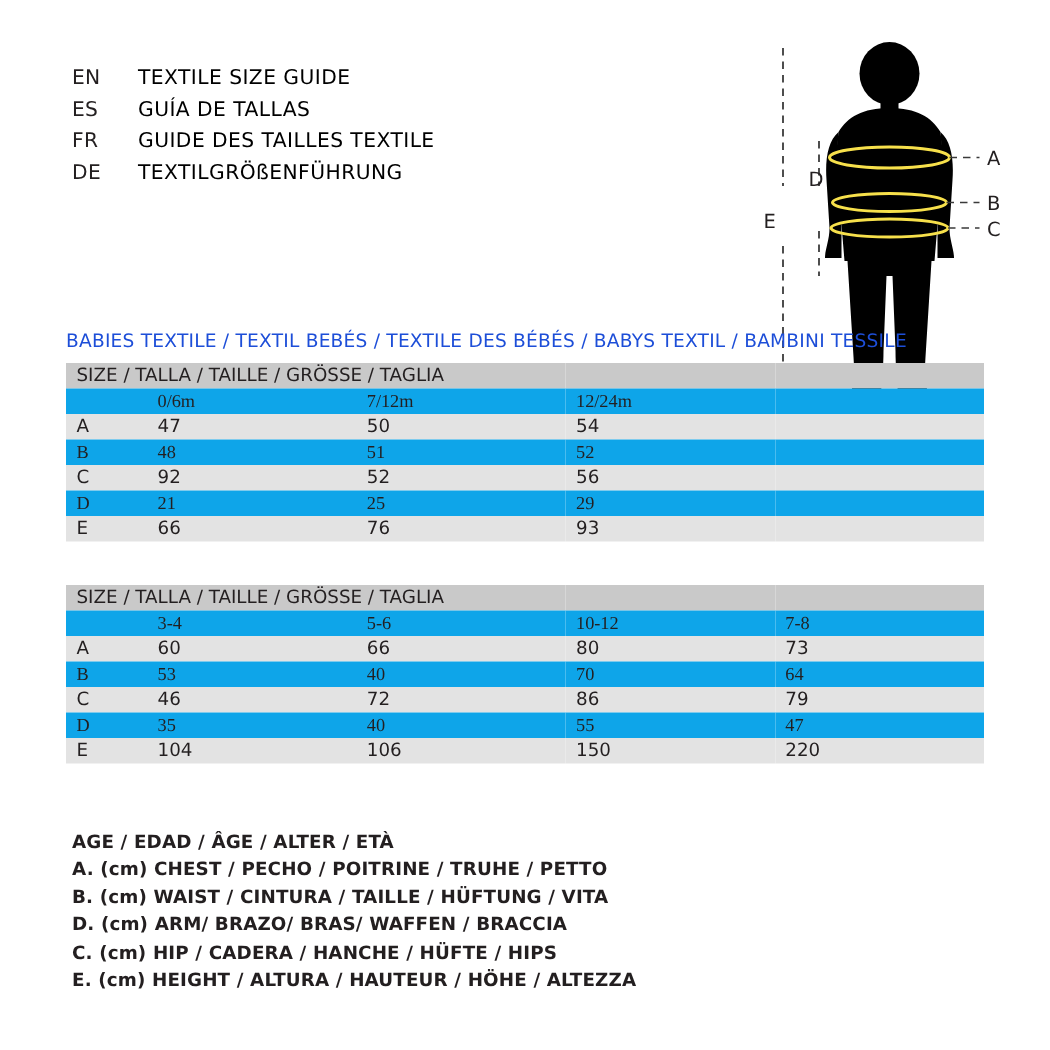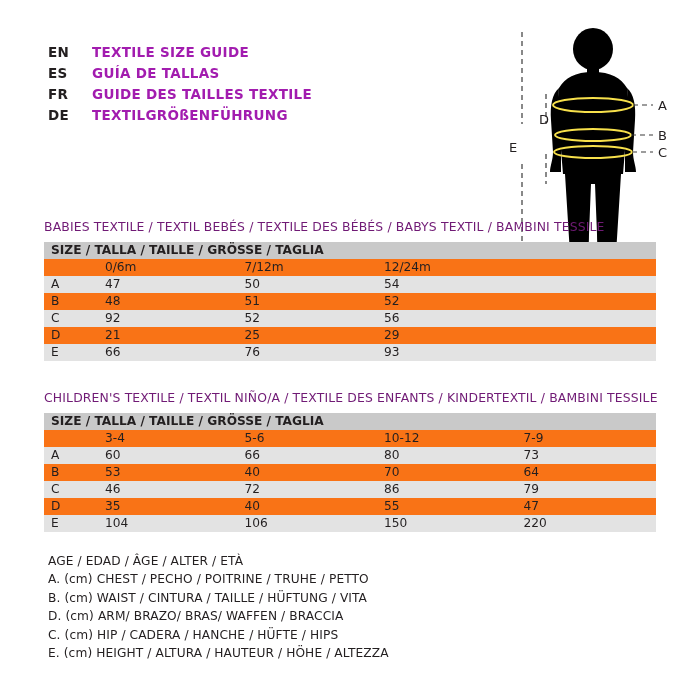--- a/index.html
+++ b/index.html
@@ -20,32 +20,31 @@
   .title-block {
     position: absolute;
     left: 48px;
     top: 44px;
     width: 420px;
   }
   .title-row {
     display: flex;
     align-items: baseline;
     height: 21px;
-    font-weight: bold;
   }
   .title-lang {
     width: 44px;
     font-size: 13.5px;
     letter-spacing: 0.2px;
     color: #231f20;
   }
   .title-text {
     font-size: 13.5px;
     letter-spacing: 0.3px;
-    color: #a21caf;
+    color: #000000;
   }
 
   
   .figure-wrap {
     position: absolute;
     left: 495px;
     top: 24px;
     width: 190px;
     height: 275px;
   }
@@ -53,45 +52,44 @@
 
   
   .section {
     position: absolute;
     left: 44px;
     width: 612px;
   }
   .section-caption {
     font-size: 12.4px;
     letter-spacing: 0.15px;
-    color: #701a75;
+    color: #1d4ed8;
     margin-bottom: 8px;
     white-space: nowrap;
   }
   table {
     border-collapse: collapse;
     width: 100%;
     table-layout: fixed;
   }
   td, th {
     font-size: 12.2px;
     font-weight: normal;
     text-align: left;
     padding: 0 0 0 7px;
     height: 17px;
     line-height: 17px;
     color: #231f20;
     vertical-align: middle;
     white-space: nowrap;
   }
   tr.shade td { background: #e3e3e3; }
-  tr.plain td { background: #f97316; }
+  tr.plain td { background: #0ea5e9; font-family: Liberation Serif, serif; }
   tr.head td {
     background: #c9c9c9;
-    font-weight: bold;
   }
   .col-label { width: 54px; }
 
   
   .legend {
     position: absolute;
     left: 48px;
     width: 600px;
   }
   .legend div {
@@ -239,41 +237,40 @@
         <td>66</td>
         <td>76</td>
         <td>93</td>
         <td></td>
       </tr>
     </tbody>
   </table>
 </div>
 
 <div class="section" style="top:390px;">
-  <div class="section-caption">CHILDREN'S TEXTILE / TEXTIL NIÑO/A / TEXTILE DES ENFANTS / KINDERTEXTIL / BAMBINI TESSILE</div>
   <table>
     <colgroup>
       <col class="col-label">
         <col>
         <col>
         <col>
         <col>
     </colgroup>
     <tbody>
       <tr class="head">
         <td colspan="3">SIZE / TALLA / TAILLE / GRÖSSE / TAGLIA</td>
         <td></td>
         <td></td>
       </tr>
       <tr class="plain">
         <td></td>
         <td>3-4</td>
         <td>5-6</td>
         <td>10-12</td>
-        <td>7-9</td>
+        <td>7-8</td>
       </tr>
       <tr class="shade">
         <td>A</td>
         <td>60</td>
         <td>66</td>
         <td>80</td>
         <td>73</td>
       </tr>
       <tr class="plain">
         <td>B</td>
@@ -300,20 +297,20 @@
         <td>E</td>
         <td>104</td>
         <td>106</td>
         <td>150</td>
         <td>220</td>
       </tr>
     </tbody>
   </table>
 </div>
 
-<div class="legend" style="top:552px;">
+<div class="legend" style="top:552px;font-weight:bold;">
   <div>AGE / EDAD / ÂGE / ALTER / ETÀ</div>
   <div>A. (cm) CHEST / PECHO / POITRINE / TRUHE / PETTO</div>
   <div>B. (cm) WAIST / CINTURA / TAILLE / HÜFTUNG / VITA</div>
   <div>D. (cm) ARM/ BRAZO/ BRAS/ WAFFEN / BRACCIA</div>
   <div>C. (cm) HIP / CADERA / HANCHE / HÜFTE / HIPS</div>
   <div>E. (cm) HEIGHT / ALTURA / HAUTEUR / HÖHE / ALTEZZA</div>
 </div>
 
 </body></html>

